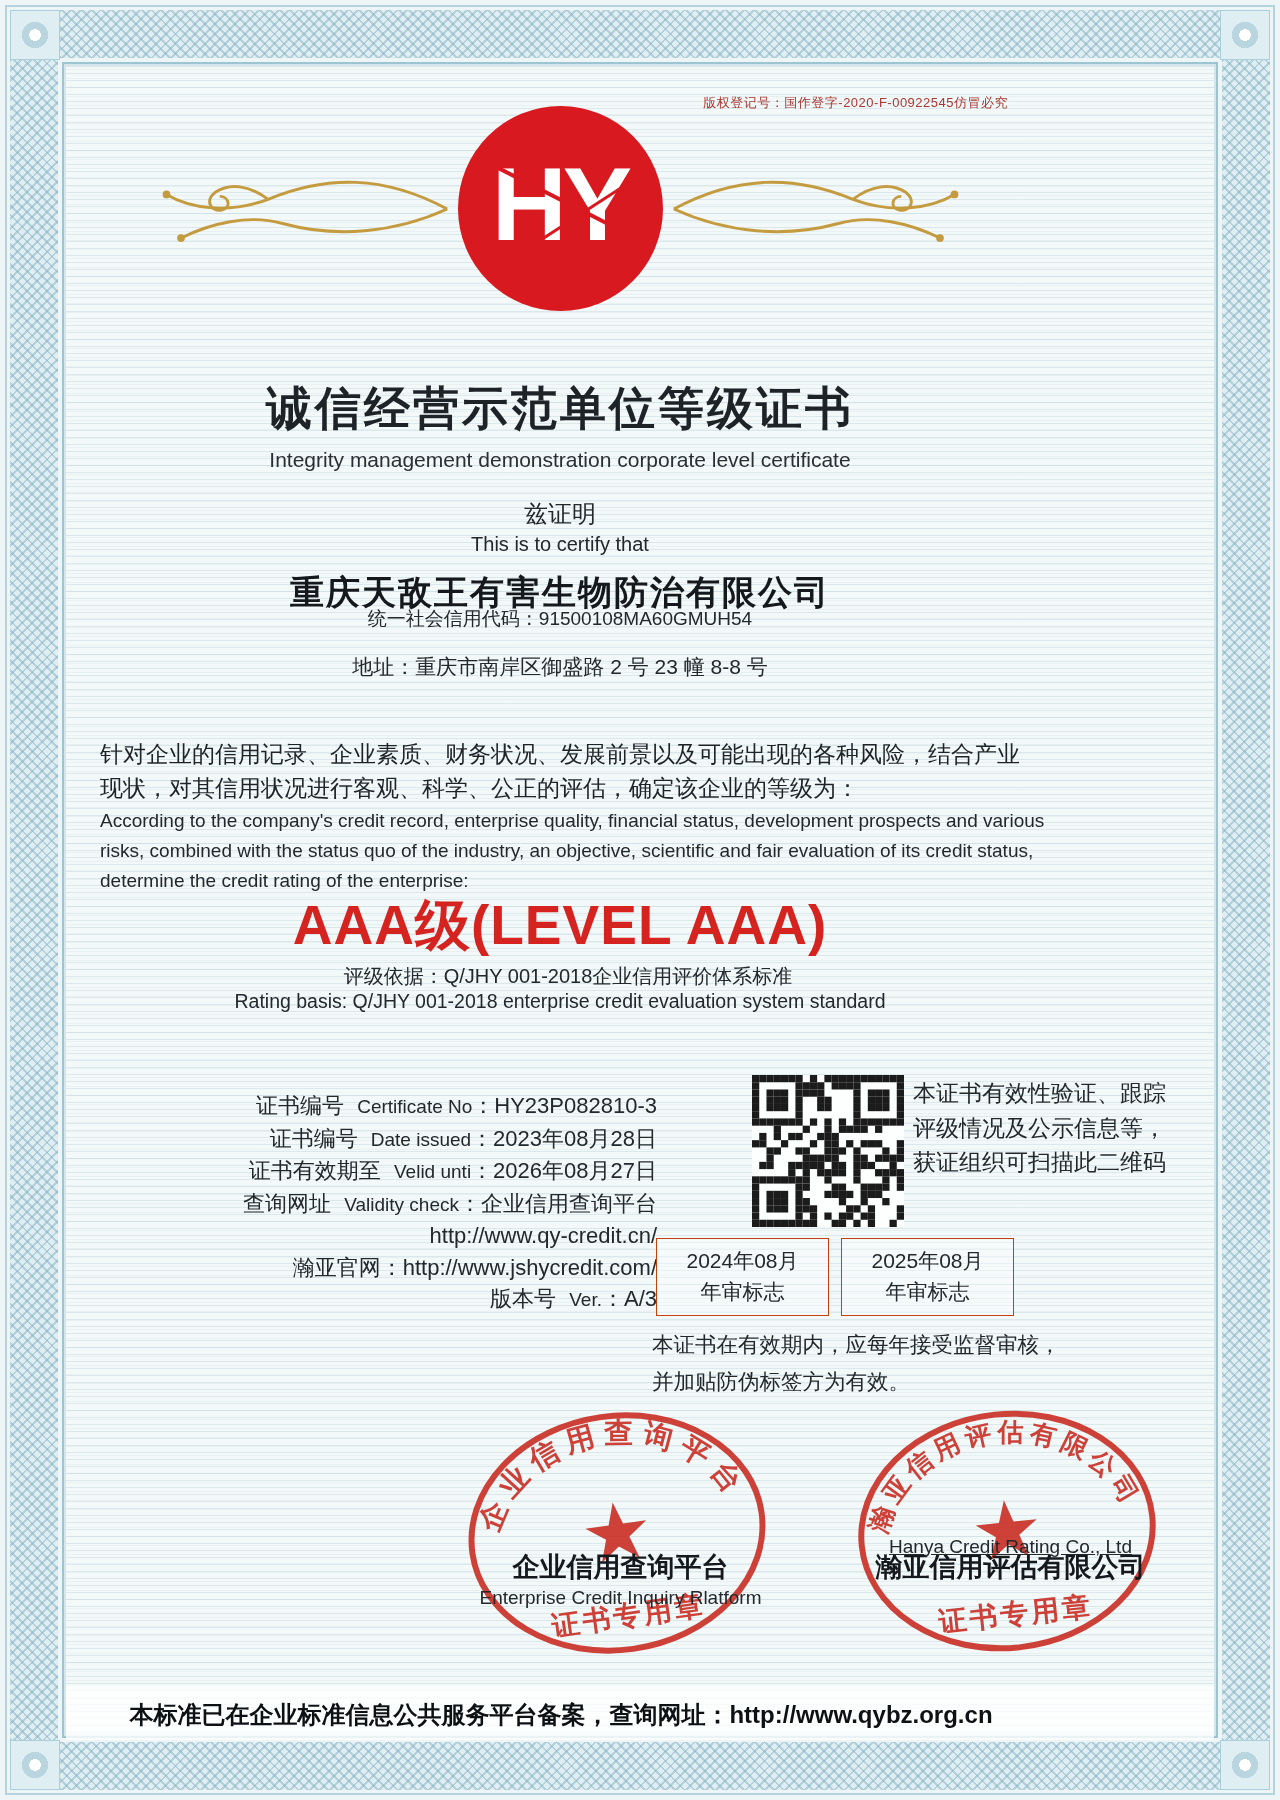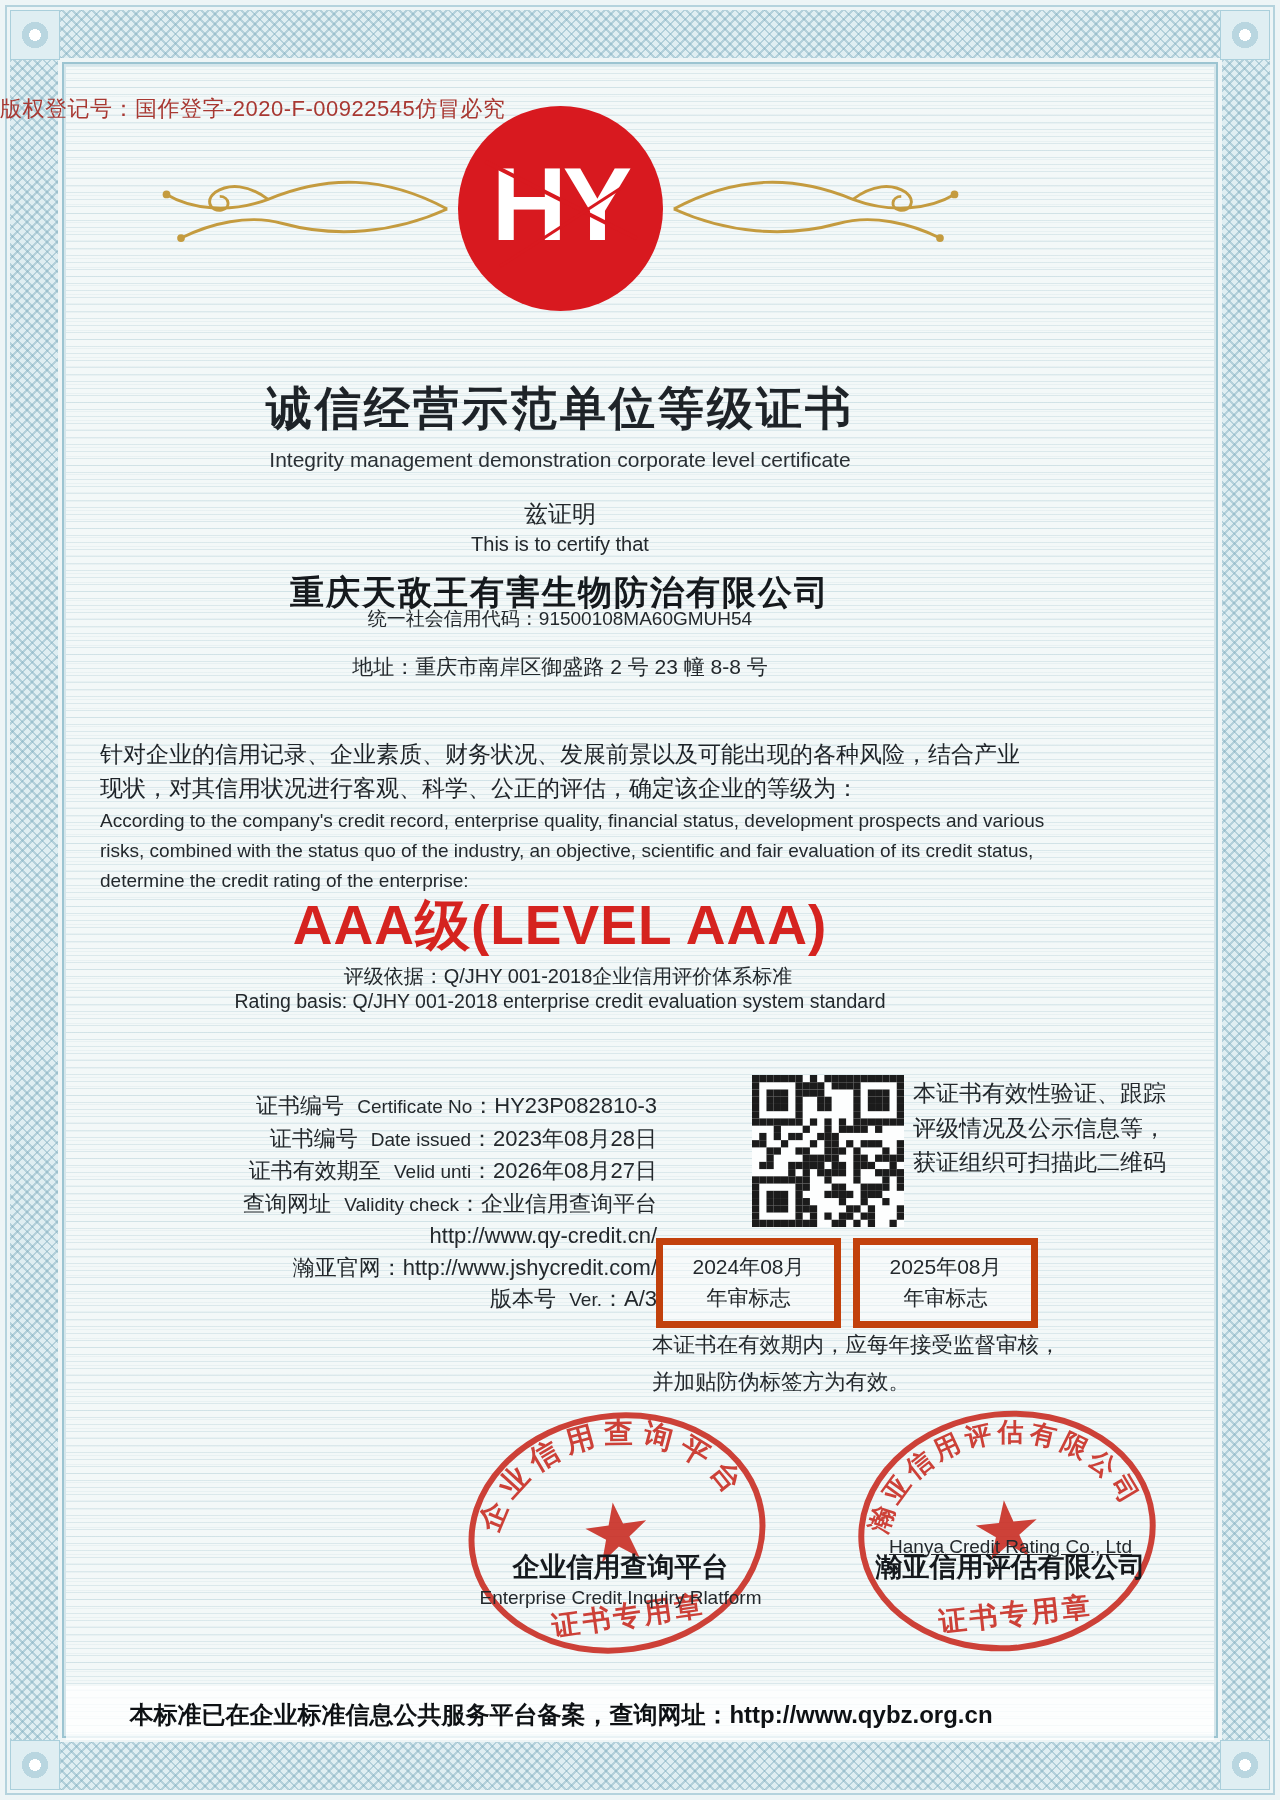--- a/index.html
+++ b/index.html
@@ -25,21 +25,21 @@
 
   
   .paper{position:absolute;inset:66px;background-color:#f3f8f8;background-image:
          repeating-linear-gradient(to bottom,rgba(90,150,170,.16) 0 1px,transparent 1px 7px),
          repeating-linear-gradient(to bottom,rgba(90,150,170,.07) 3px 4px,transparent 4px 12px);}
 
   .abs{position:absolute;z-index:2;}
   .ctr{text-align:center;left:0;width:1120px;}
   .nowrap{white-space:nowrap;}
 
-  .copyright{top:94px;left:0;right:272px;text-align:left;font-size:22px;color:#a83832;letter-spacing:.5px;}
+  .copyright{top:94px;left:0;right:272px;text-align:right;font-size:13px;color:#a83832;letter-spacing:.5px;}
 
   
   .logo-row{top:106px;left:0;width:1120px;display:flex;align-items:center;justify-content:center;gap:6px;}
   .logo-circle{position:relative;flex:0 0 auto;width:205px;height:205px;border-radius:50%;
                background:#d8191f;overflow:hidden;}
   .logo-circle .hy{position:absolute;left:0;right:0;top:50%;transform:translateY(-54%);
                    text-align:center;font-size:104px;font-weight:bold;color:#ffffff;letter-spacing:-4px;}
   .crack{position:absolute;background:#d8191f;}
   .crack.c1{width:170px;height:4px;top:92px;left:18px;transform:rotate(27deg);}
   .crack.c2{width:150px;height:3px;top:118px;left:30px;transform:rotate(-33deg);}
@@ -62,21 +62,21 @@
 
   .details{top:1090px;left:97px;width:560px;font-size:22px;line-height:31.5px;}
   .d-row{white-space:nowrap;text-align:right;}
   .d-en{font-size:19px;margin-left:7px;}
   .d-val{font-size:22px;}
 
   .qr-wrap{left:752px;top:1075px;width:152px;height:152px;}
   .qr-note{left:913px;top:1076px;width:275px;font-size:23px;line-height:34.5px;}
 
   .boxes{left:656px;top:1238px;display:flex;gap:12px;}
-  .review-box{width:171px;height:70px;border:7px solid #c2410c;text-align:center;
+  .review-box{width:171px;height:70px;border:1px solid #c2410c;text-align:center;
               padding-top:6px;font-size:21px;line-height:31px;background:rgba(255,255,255,.35);}
   .footnote{left:652px;top:1327px;width:420px;font-size:21.5px;line-height:37px;}
 
   .stamp{z-index:2;opacity:.88;}
   .stamp.leftS{left:462px;top:1408px;transform:rotate(-8deg);}
   .stamp.rightS{left:852px;top:1406px;transform:rotate(-6deg);}
 
   .org{z-index:3;text-align:center;}
   .org-cn{font-size:27px;font-weight:bold;color:#15191d;}
   .org-en{font-size:19px;color:#23282c;}

